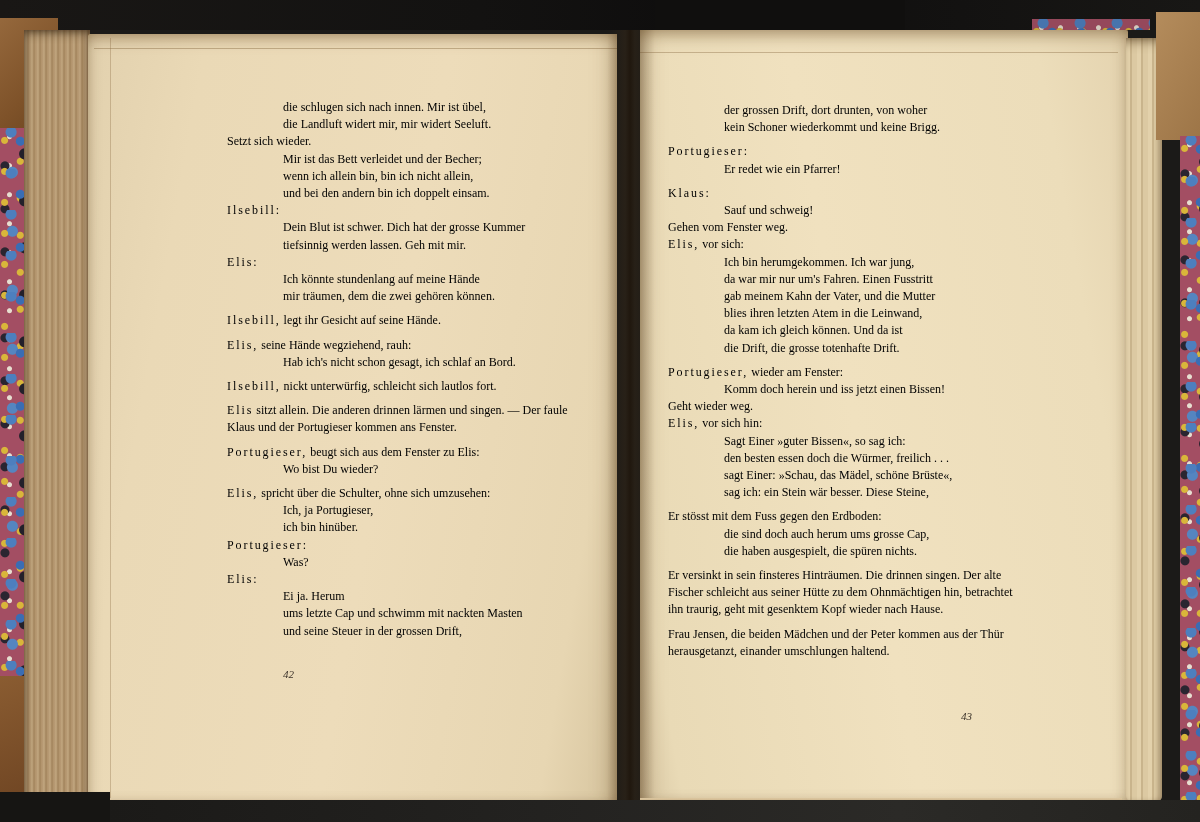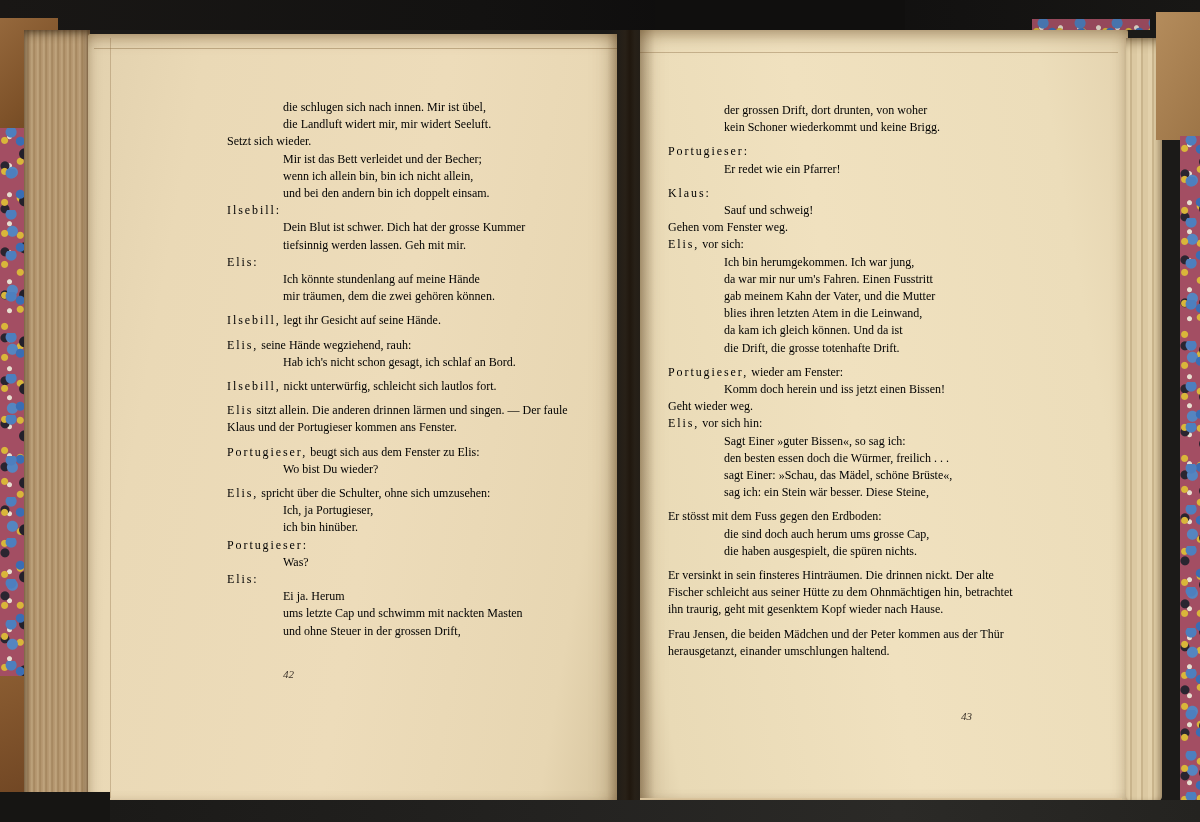--- a/index.html
+++ b/index.html
@@ -137,21 +137,21 @@
       <div class="line dir g2"><span class="spname">Portugieser,</span> beugt sich aus dem Fenster zu Elis:</div>
       <div class="line verse">Wo bist Du wieder?</div>
       <div class="line dir g2"><span class="spname">Elis,</span> spricht über die Schulter, ohne sich umzusehen:</div>
       <div class="line verse">Ich, ja Portugieser,</div>
       <div class="line verse">ich bin hinüber.</div>
       <div class="line dir g"><span class="spname">Portugieser:</span></div>
       <div class="line verse">Was?</div>
       <div class="line dir g"><span class="spname">Elis:</span></div>
       <div class="line verse">Ei ja. Herum</div>
       <div class="line verse">ums letzte Cap und schwimm mit nackten Masten</div>
-      <div class="line verse">und ohne Steuer in der grossen Drift,</div>
+      <div class="line verse">und seine Steuer in der grossen Drift,</div>
     </div>
   <div class="textcol textcol-right">
       <div class="line verse">der grossen Drift, dort drunten, von woher</div>
       <div class="line verse">kein Schoner wiederkommt und keine Brigg.</div>
       <div class="line dir g2"><span class="spname">Portugieser:</span></div>
       <div class="line verse g">Er redet wie ein Pfarrer!</div>
       <div class="line dir g2"><span class="spname">Klaus:</span></div>
       <div class="line verse g">Sauf und schweig!</div>
       <div class="line dir g">Gehen vom Fenster weg.</div>
       <div class="line dir g"><span class="spname">Elis,</span> vor sich:</div>
@@ -165,21 +165,21 @@
       <div class="line verse g">Komm doch herein und iss jetzt einen Bissen!</div>
       <div class="line dir g">Geht wieder weg.</div>
       <div class="line dir g"><span class="spname">Elis,</span> vor sich hin:</div>
       <div class="line verse g">Sagt Einer »guter Bissen«, so sag ich:</div>
       <div class="line verse">den besten essen doch die Würmer, freilich . . .</div>
       <div class="line verse">sagt Einer: »Schau, das Mädel, schöne Brüste«,</div>
       <div class="line verse">sag ich: ein Stein wär besser. Diese Steine,</div>
       <div class="line dir g2">Er stösst mit dem Fuss gegen den Erdboden:</div>
       <div class="line verse">die sind doch auch herum ums grosse Cap,</div>
       <div class="line verse">die haben ausgespielt, die spüren nichts.</div>
-      <div class="line dir g2">Er versinkt in sein finsteres Hinträumen. Die drinnen nickt. Der alte</div>
+      <div class="line dir g2">Er versinkt in sein finsteres Hinträumen. Die drinnen singen. Der alte</div>
       <div class="line dir">Fischer schleicht aus seiner Hütte zu dem Ohnmächtigen hin, betrachtet</div>
       <div class="line dir">ihn traurig, geht mit gesenktem Kopf wieder nach Hause.</div>
       <div class="line dir g2">Frau Jensen, die beiden Mädchen und der Peter kommen aus der Thür</div>
       <div class="line dir">herausgetanzt, einander umschlungen haltend.</div>
     </div>
 
   <span class="pagenum pagenum-left">42</span>
   <span class="pagenum pagenum-right">43</span>
 
   <div class="under-edge-left"></div>

